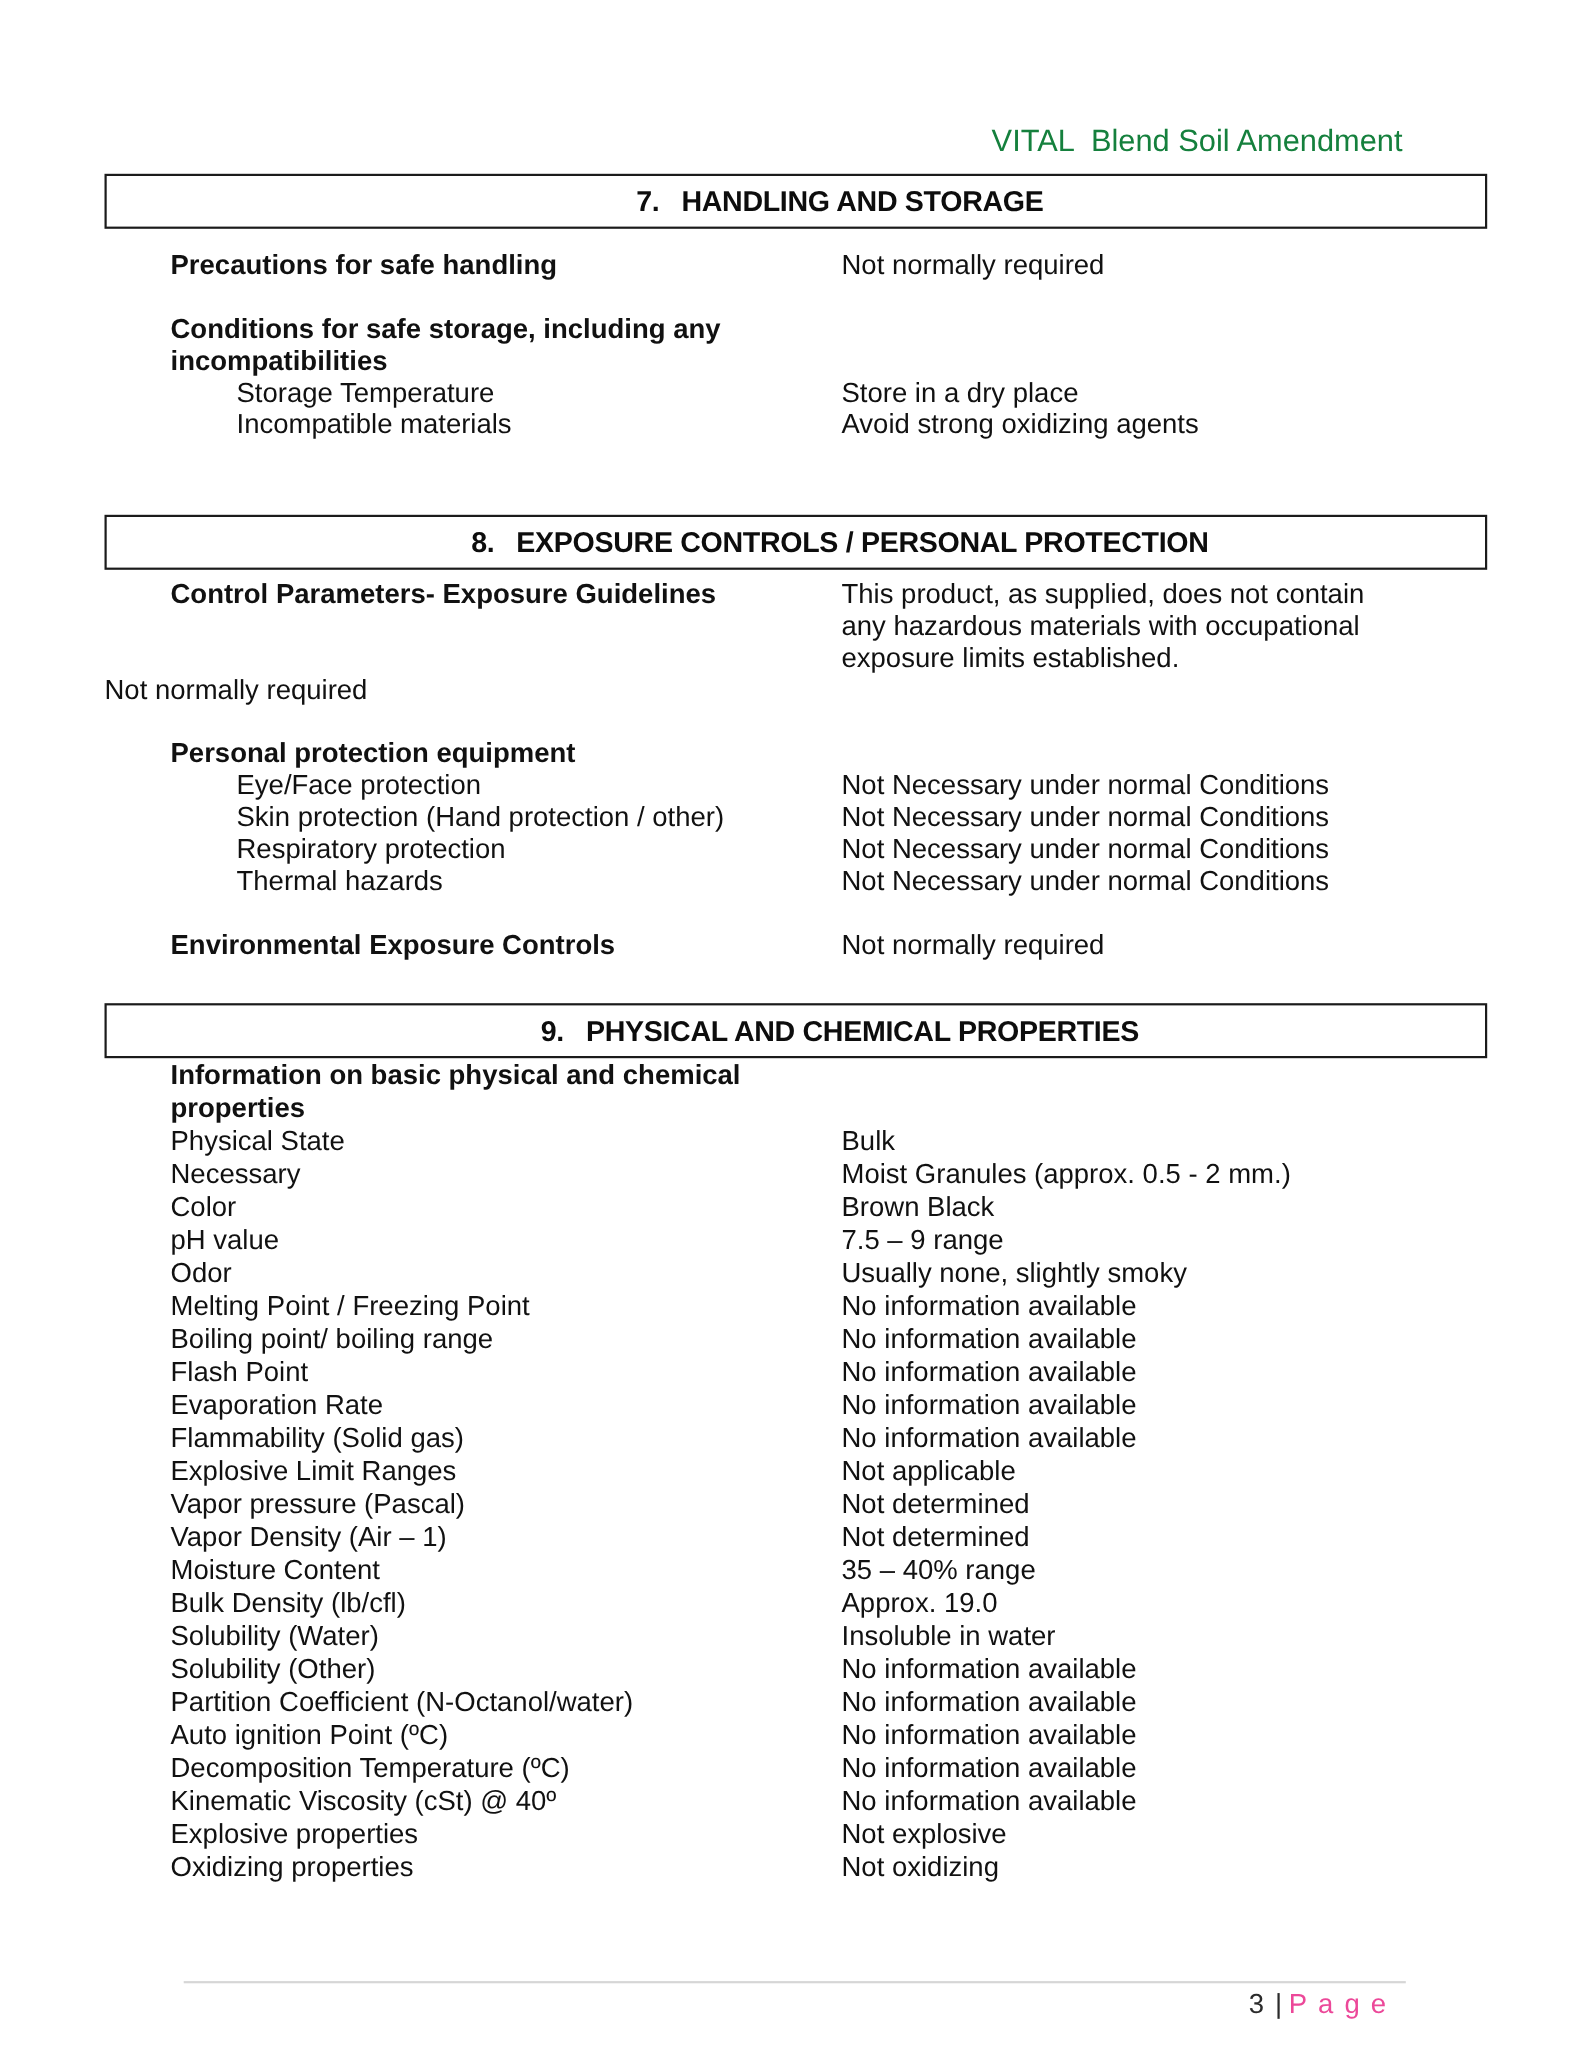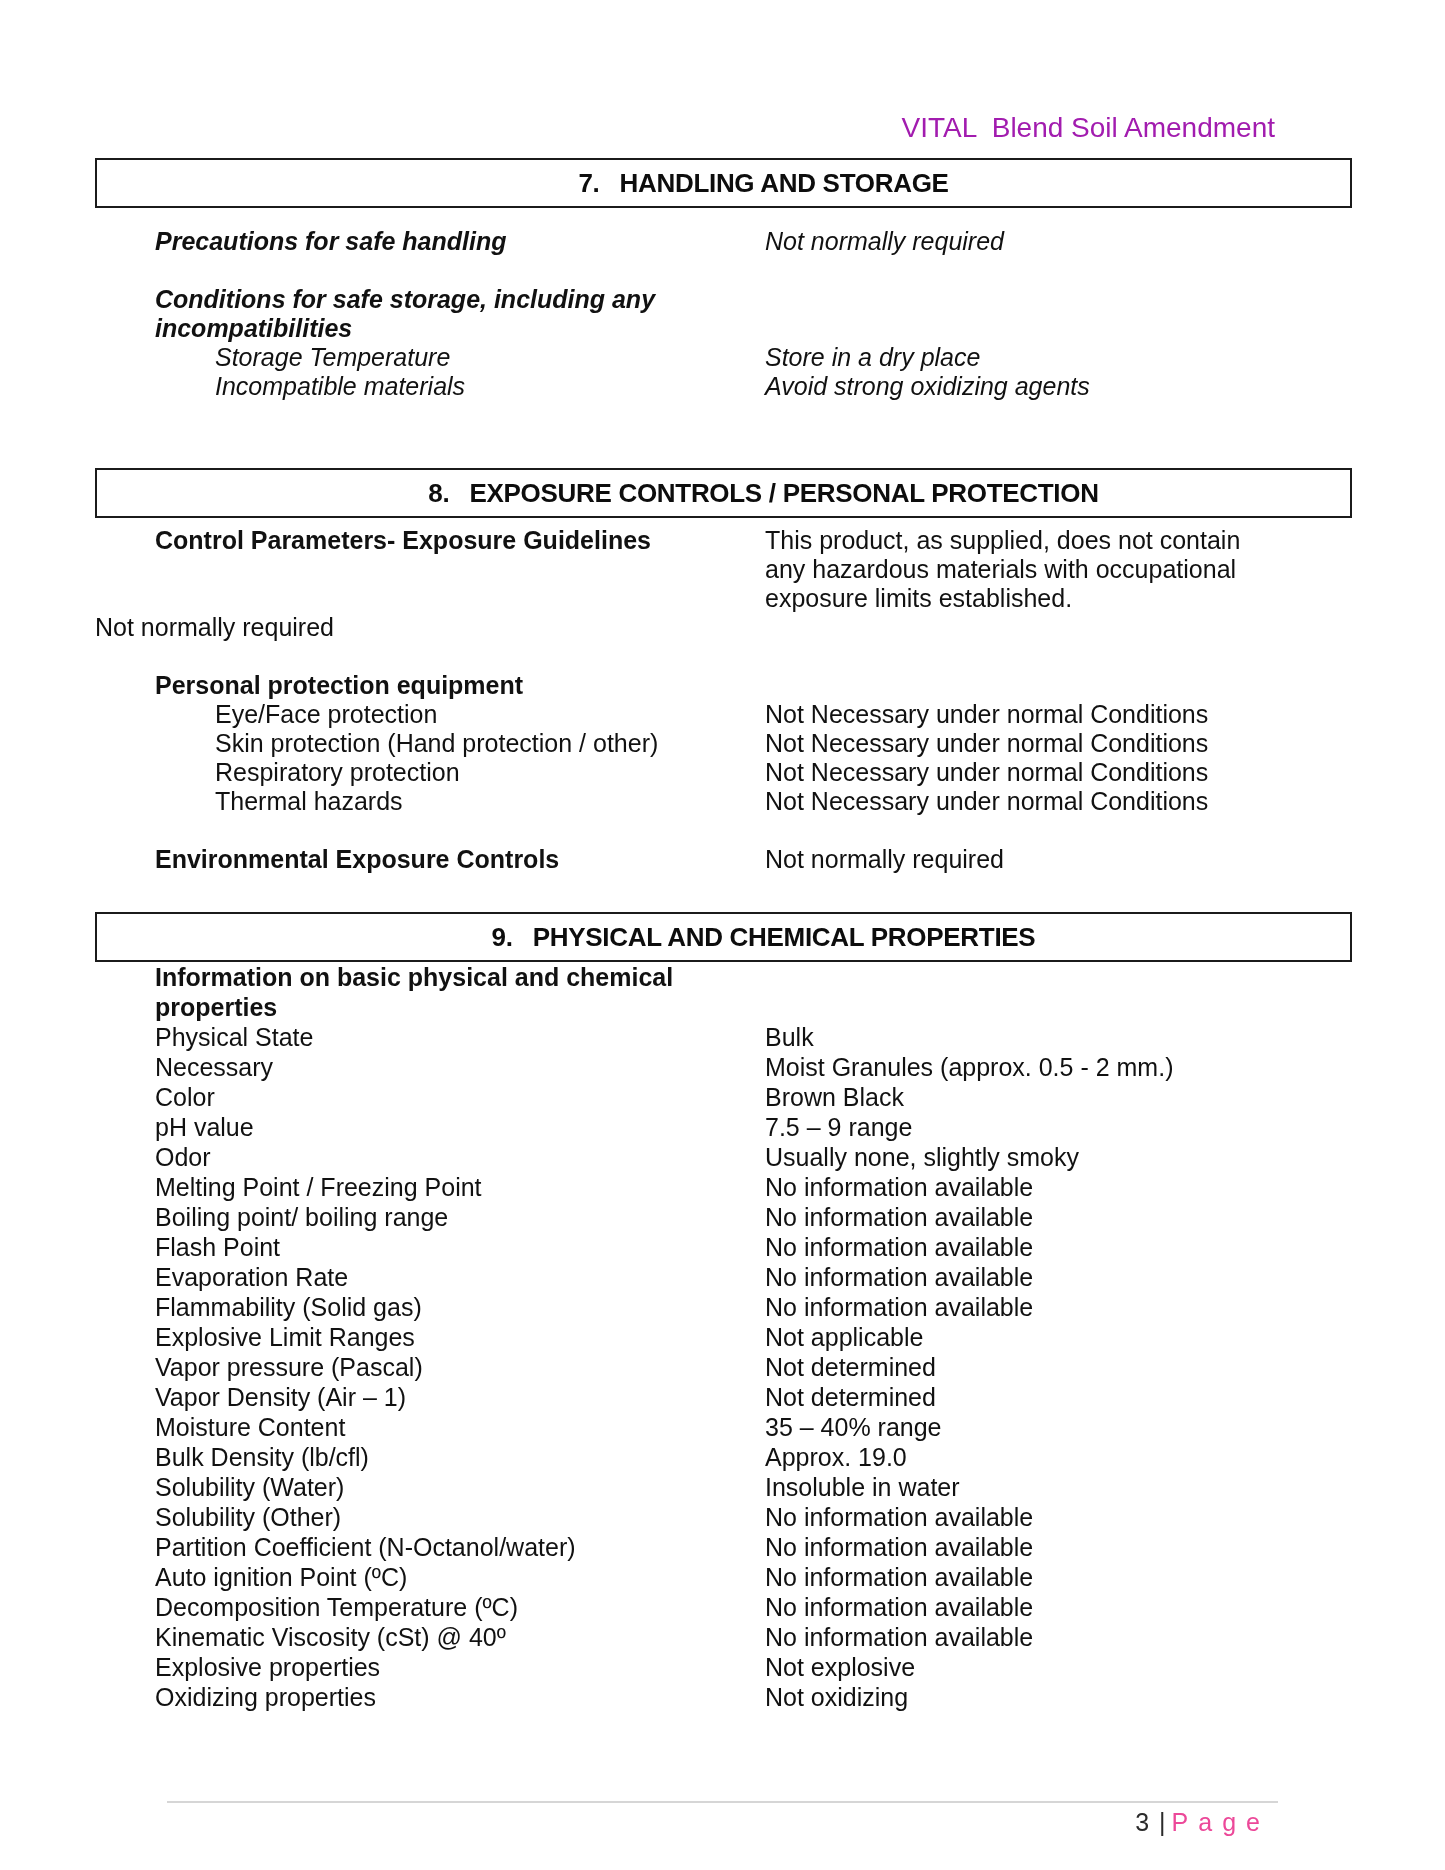--- a/index.html
+++ b/index.html
@@ -12,21 +12,21 @@
     color: #111111;
     overflow: hidden;
   }
 
   
   .doc-header {
     position: absolute;
     top: 80px;
     right: 170px;
     font-size: 28px;
-    color: #a21caf;
+    color: #15803d;
     white-space: pre;
   }
 
   
   .doc-main {
     position: absolute;
     top: 0;
     left: 95px;
     width: 1257px;
   }
@@ -46,21 +46,21 @@
     color: #0d0d0d;
   }
   .section-box .sec-num { margin-right: 20px; }
 
   .box-7 { margin-top: 158px; }
   .box-8 { margin-top: 67px; }
   .box-9 { margin-top: 38px; }
 
   
   .rows { font-size: 25px; line-height: 29px; }
-  .rows-7 { margin-top: 19px; font-style: italic; }
+  .rows-7 { margin-top: 19px; }
   .rows-8 { margin-top: 8px; }
   .rows-9 { line-height: 30px; }
 
   .row {
     display: grid;
     grid-template-columns: 670px 1fr;
     align-items: start;
   }
   .row.gap { height: 29px; }
 

